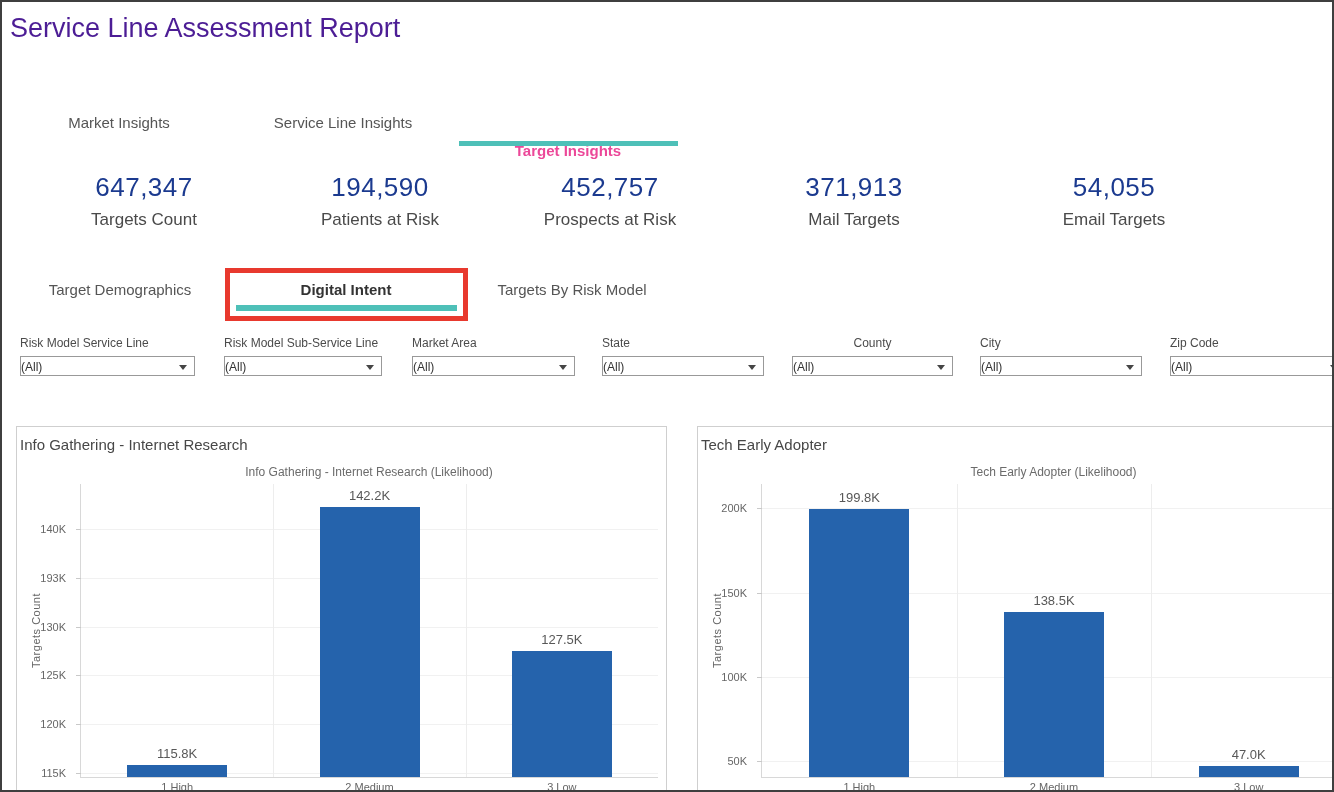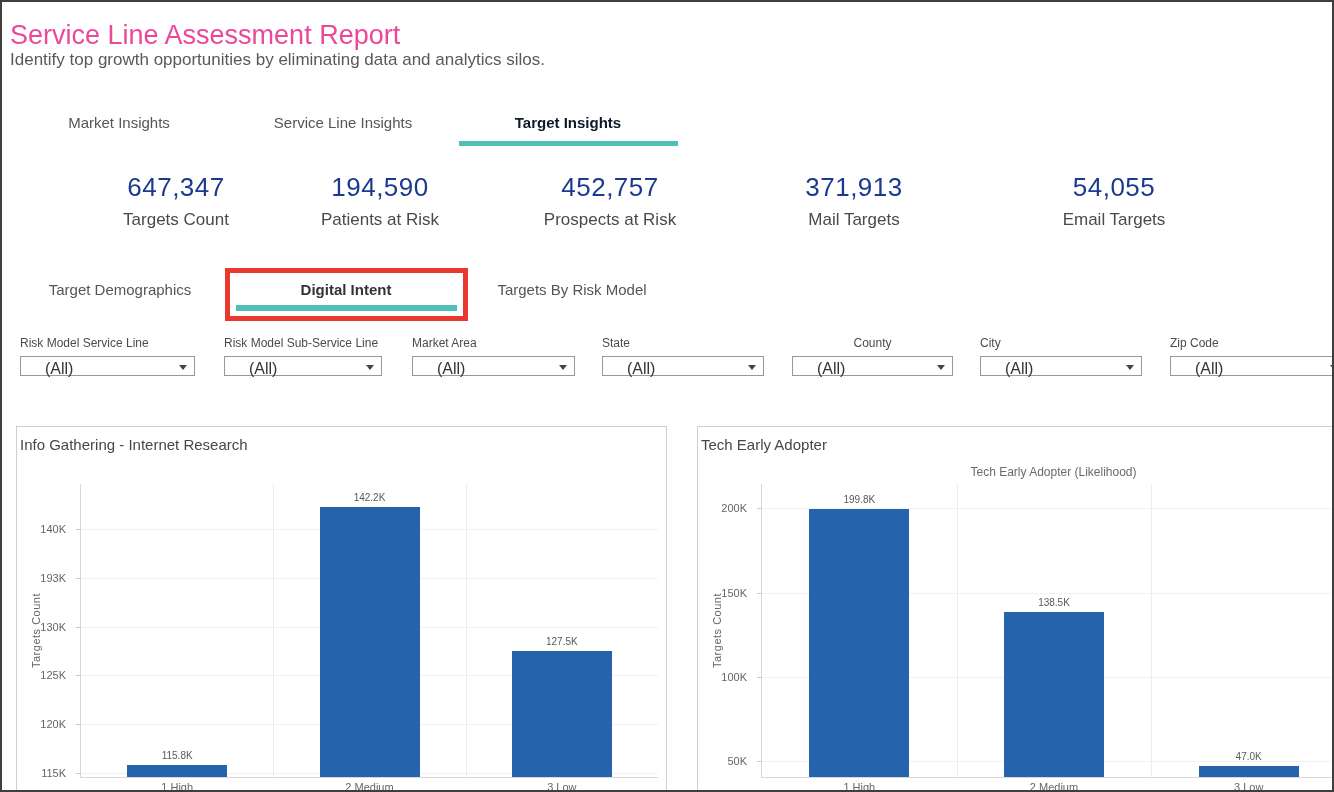--- a/index.html
+++ b/index.html
@@ -4,87 +4,86 @@
 <style>
   * { margin:0; padding:0; box-sizing:border-box; }
   body { background:#e9e9e9; font-family:"Liberation Sans", sans-serif; }
   .screen {
     position:relative; width:1334px; height:792px; background:#fff;
     border:2px solid #3f3f3f; overflow:hidden;
     font-family:"Liberation Sans", sans-serif;
   }
 
   
-  .page-title { position:absolute; left:8px; top:18px; font-size:27px; font-weight:400; color:#ec4899; }
+  .page-title { position:absolute; left:8px; top:11px; font-size:27px; font-weight:400; color:#4c1d95; }
   .page-subtitle { position:absolute; left:8px; top:48px; font-size:17px; color:#595959; }
 
   
   .tab { position:absolute; top:112px; transform:translateX(-50%); font-size:15px; color:#555; white-space:nowrap; cursor:pointer; }
-  .tab.active { font-weight:bold; color:#0f172a; }
+  .tab.active { font-weight:bold; color:#ec4899;margin-top:28px; }
   .tab-underline { position:absolute; height:5px; }
 
   
   .kpi { position:absolute; top:170px; transform:translateX(-50%); text-align:center; white-space:nowrap; }
   .kpi-value { font-size:26px; color:#1b3a8f; letter-spacing:0.5px; }
   .kpi-label { font-size:17px; color:#4a4a4a; margin-top:7px; }
 
   
   .subtab { position:absolute; top:279px; transform:translateX(-50%); font-size:15px; color:#555; white-space:nowrap; cursor:pointer; }
   .subtab.active { font-weight:bold; color:#333; }
   .subtab-underline { position:absolute; height:6px; }
   .annotation-box { position:absolute; left:223px; top:266px; width:243px; height:53px; border:5px solid #e8392e; background:transparent; }
 
   
   .filter { position:absolute; top:334px; }
   .filter-label { font-size:12px; color:#4b4b4b; }
   .filter-dd { position:relative; margin-top:6px; height:20px; border:1px solid #999; background:#fff; cursor:pointer; }
-  .filter-dd-value { position:absolute; left:24px; top:3px; font-size:16px; color:#333; }
+  .filter-dd-value { position:absolute; left:0; top:3px; font-size:12px; color:#333; }
   .dd-arrow { position:absolute; right:7px; top:8px; width:0; height:0;
     border-left:4px solid transparent; border-right:4px solid transparent; border-top:5px solid #454545; }
 
   
   .panel { position:absolute; top:424px; height:430px; border:1px solid #cfcfcf; background:#fff; }
   .panel-left  { left:14px;  width:651px; }
   .panel-right { left:695px; width:700px; }
   .panel-title { position:absolute; left:3px; top:9px; font-size:15px; color:#474747; }
   .chart-title { position:absolute; top:38px; text-align:center; font-size:12px; color:#6b6b6b; }
   .plot { position:absolute; top:57px; height:294px; border-left:1px solid #d8d8d8; border-bottom:1px solid #d8d8d8; }
   .panel-left  .chart-title, .panel-left  .plot { left:63px; width:578px; }
   .panel-right .chart-title, .panel-right .plot { left:63px; width:585px; }
 
   .gridline  { position:absolute; left:0; right:0; height:1px; background:#f1f1f1; }
   .col-divider { position:absolute; top:0; bottom:0; width:1px; background:#ededed; }
   .tick-mark { position:absolute; left:-5px; width:5px; height:1px; background:#c9c9c9; }
   .tick-label { position:absolute; right:100%; margin-right:15px; width:44px; text-align:right;
     font-size:11px; color:#666; line-height:12px; }
   .bar { position:absolute; bottom:0; width:100px; cursor:pointer; }
-  .bar-label { position:absolute; transform:translateX(-50%); font-size:10px; color:#585858; white-space:nowrap; }
+  .bar-label { position:absolute; transform:translateX(-50%); font-size:13px; color:#585858; white-space:nowrap; }
   .x-label { position:absolute; top:calc(100% + 4px); transform:translateX(-50%); font-size:11px; color:#666; white-space:nowrap; }
   .y-axis-title { position:absolute; left:-52px; top:0; height:100%; width:14px;
     display:flex; align-items:center; justify-content:center;
     writing-mode:vertical-rl; transform:rotate(180deg);
     font-size:11px; color:#666; letter-spacing:0.5px; white-space:nowrap; }
 </style>
 </head>
 <body>
 
 <div class="screen">
 
   <div class="page-title">Service Line Assessment Report</div>
-  <div class="page-subtitle">Identify top growth opportunities by eliminating data and analytics silos.</div>
 
   <div>
     <div class="tab" style="left:117px;">Market Insights</div>
     <div class="tab" style="left:341px;">Service Line Insights</div>
     <div class="tab active" style="left:566px;">Target Insights</div>
     <div class="tab-underline" style="left:457px; top:139px; width:219px; background:#4ec0b8;"></div>
   </div>
 
   <div>
-    <div class="kpi" style="left:142px;margin-left:32px;">
+    <div class="kpi" style="left:142px;">
       <div class="kpi-value">647,347</div>
       <div class="kpi-label">Targets Count</div>
     </div>
     <div class="kpi" style="left:378px;">
       <div class="kpi-value">194,590</div>
       <div class="kpi-label">Patients at Risk</div>
     </div>
     <div class="kpi" style="left:608px;">
       <div class="kpi-value">452,757</div>
       <div class="kpi-label">Prospects at Risk</div>
@@ -154,20 +153,21 @@
       <div class="filter-label">Zip Code</div>
       <div class="filter-dd">
         <span class="filter-dd-value">(All)</span>
         <span class="dd-arrow"></span>
       </div>
     </div>
   </div>
 
   <div class="panel panel-left">
     <div class="panel-title">Info Gathering - Internet Research</div>
+    <div class="chart-title">Info Gathering - Internet Research (Likelihood)</div>
     <div class="plot">
         <div class="gridline" style="top: 289px;"></div>
         <div class="tick-mark" style="top: 289px;"></div>
         <div class="tick-label" style="top: 283px;">115K</div>
         <div class="gridline" style="top: 240px;"></div>
         <div class="tick-mark" style="top: 240px;"></div>
         <div class="tick-label" style="top: 234px;">120K</div>
         <div class="gridline" style="top: 191px;"></div>
         <div class="tick-mark" style="top: 191px;"></div>
         <div class="tick-label" style="top: 185px;">125K</div>

